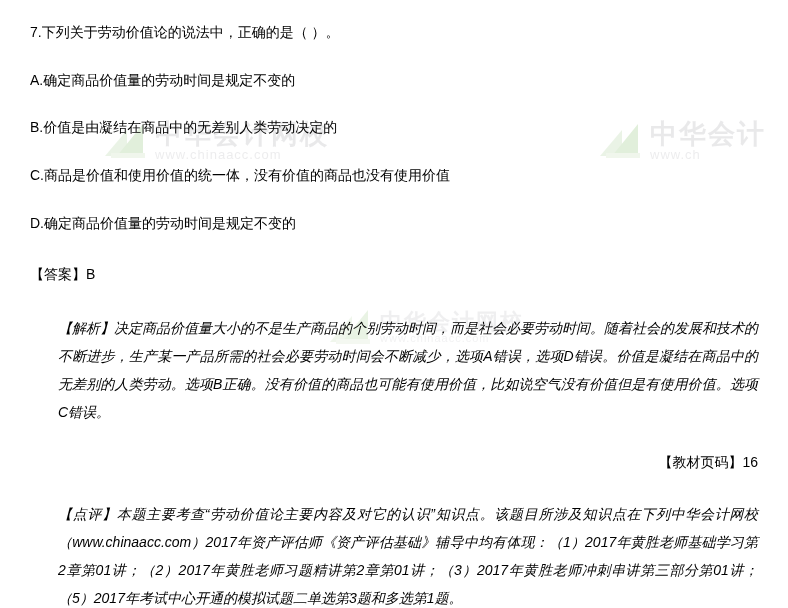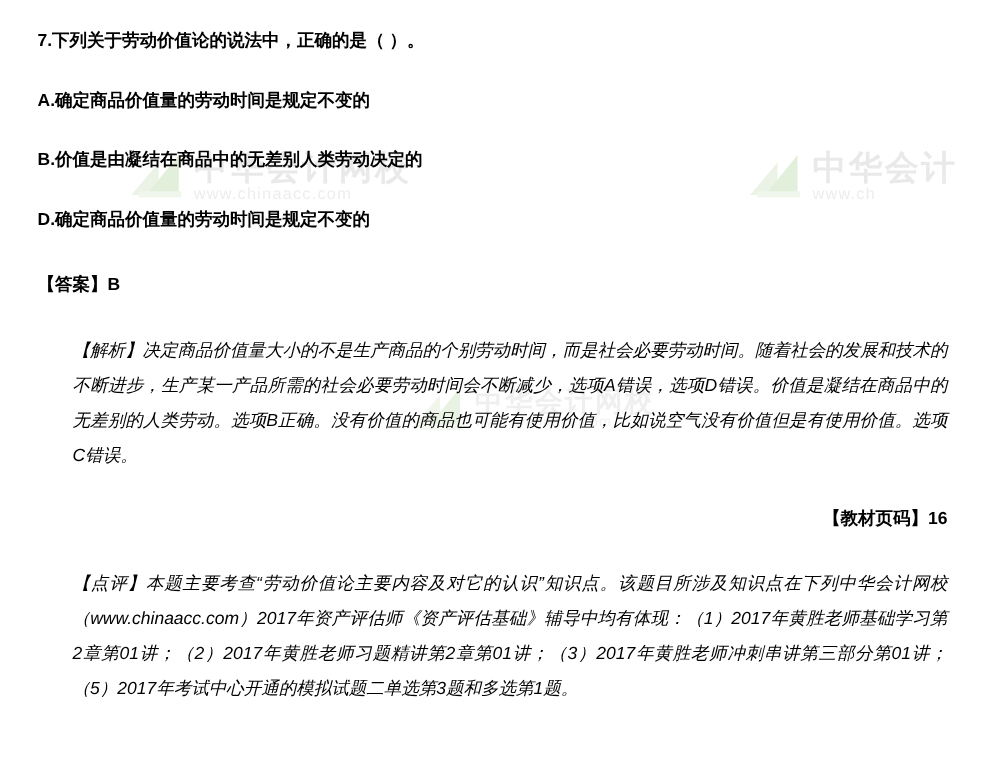--- a/index.html
+++ b/index.html
@@ -82,21 +82,20 @@
   .page {
     position: relative;
     z-index: 2;
     padding: 22px 30px 0 30px;
     box-sizing: border-box;
   }
   .line {
     font-size: 14px;
     line-height: 1.55;
     margin: 0 0 20px 0;
-    font-weight: bold;
   }
   .q-stem {
     margin-bottom: 26px;
   }
   .opt {
     margin-bottom: 26px;
   }
   .answer {
     margin-top: 30px;
     margin-bottom: 28px;
@@ -164,20 +163,21 @@
     </span>
   </div>
 </div>
 
 <div class="page">
 
   <p class="line q-stem">7.下列关于劳动价值论的说法中，正确的是（  ）。</p>
 
   <p class="line opt">A.确定商品价值量的劳动时间是规定不变的</p>
   <p class="line opt">B.价值是由凝结在商品中的无差别人类劳动决定的</p>
+  <p class="line opt">C.商品是价值和使用价值的统一体，没有价值的商品也没有使用价值</p>
   <p class="line opt">D.确定商品价值量的劳动时间是规定不变的</p>
 
   <p class="line answer"><span>【答案】</span><span>B</span></p>
 
   <p class="para indent"><span class="lead">【解析】</span><span>决定商品价值量大小的不是生产商品的个别劳动时间，而是社会必要劳动时间。随着社会的发展和技术的不断进步，生产某一产品所需的社会必要劳动时间会不断减少，选项A错误，选项D错误。价值是凝结在商品中的无差别的人类劳动。选项B正确。没有价值的商品也可能有使用价值，比如说空气没有价值但是有使用价值。选项C错误。</span></p>
 
   <p class="line pagecode"><span>【教材页码】</span><span>16</span></p>
 
   <p class="para indent comment"><span class="lead">【点评】</span><span>本题主要考查“劳动价值论主要内容及对它的认识”知识点。该题目所涉及知识点在下列中华会计网校（www.chinaacc.com）2017年资产评估师《资产评估基础》辅导中均有体现：（1）2017年黄胜老师基础学习第2章第01讲；（2）2017年黄胜老师习题精讲第2章第01讲；（3）2017年黄胜老师冲刺串讲第三部分第01讲；（5）2017年考试中心开通的模拟试题二单选第3题和多选第1题。</span></p>
 

